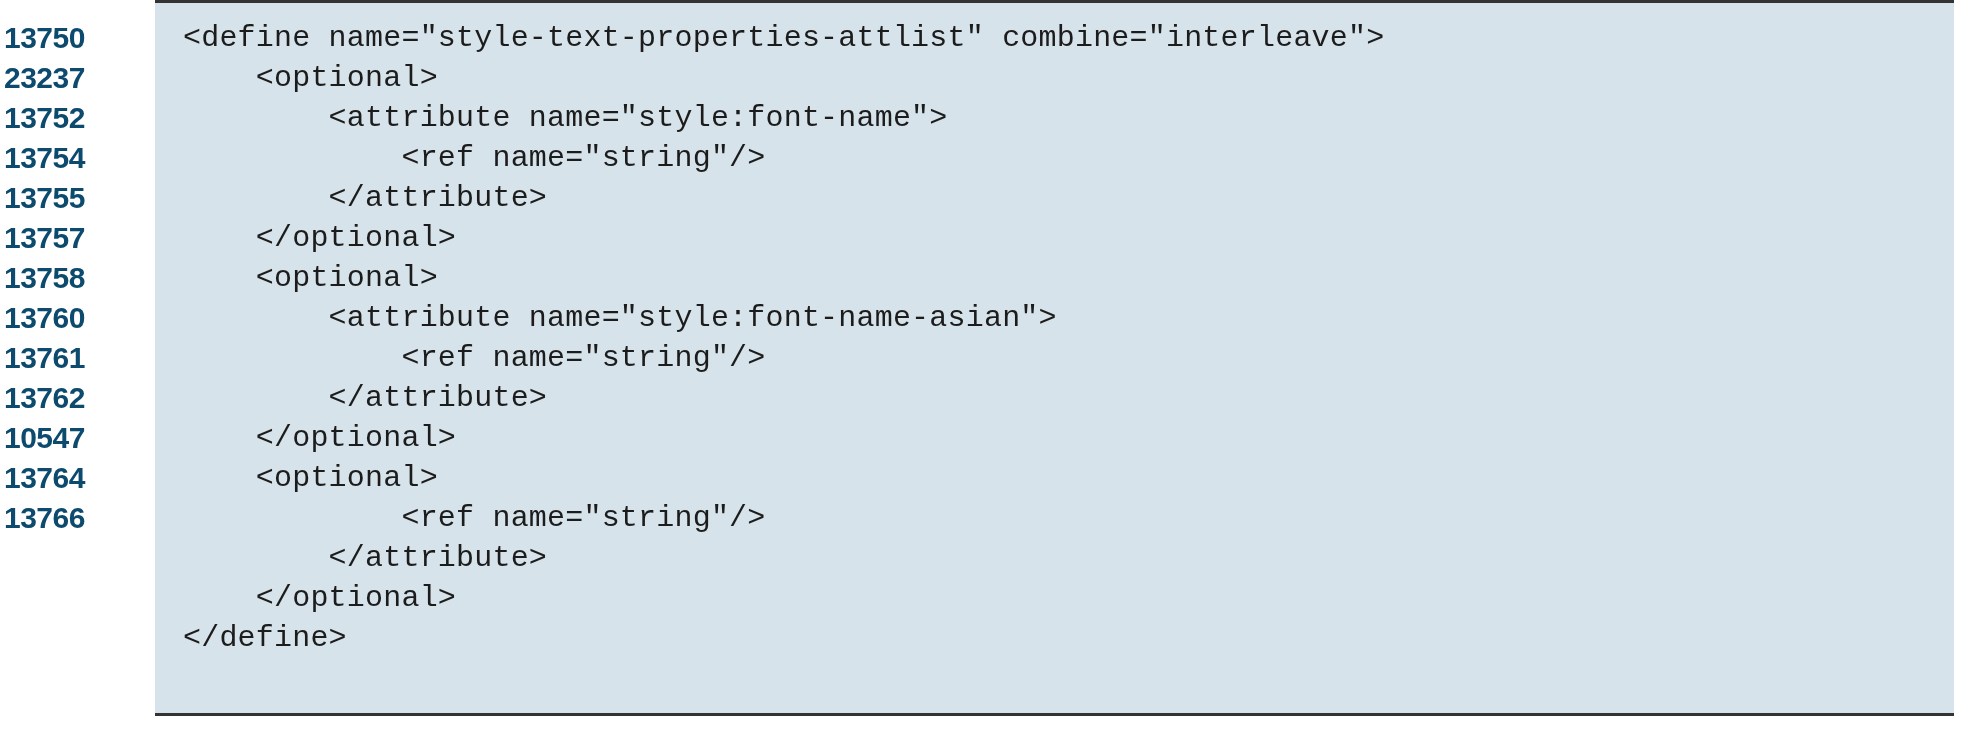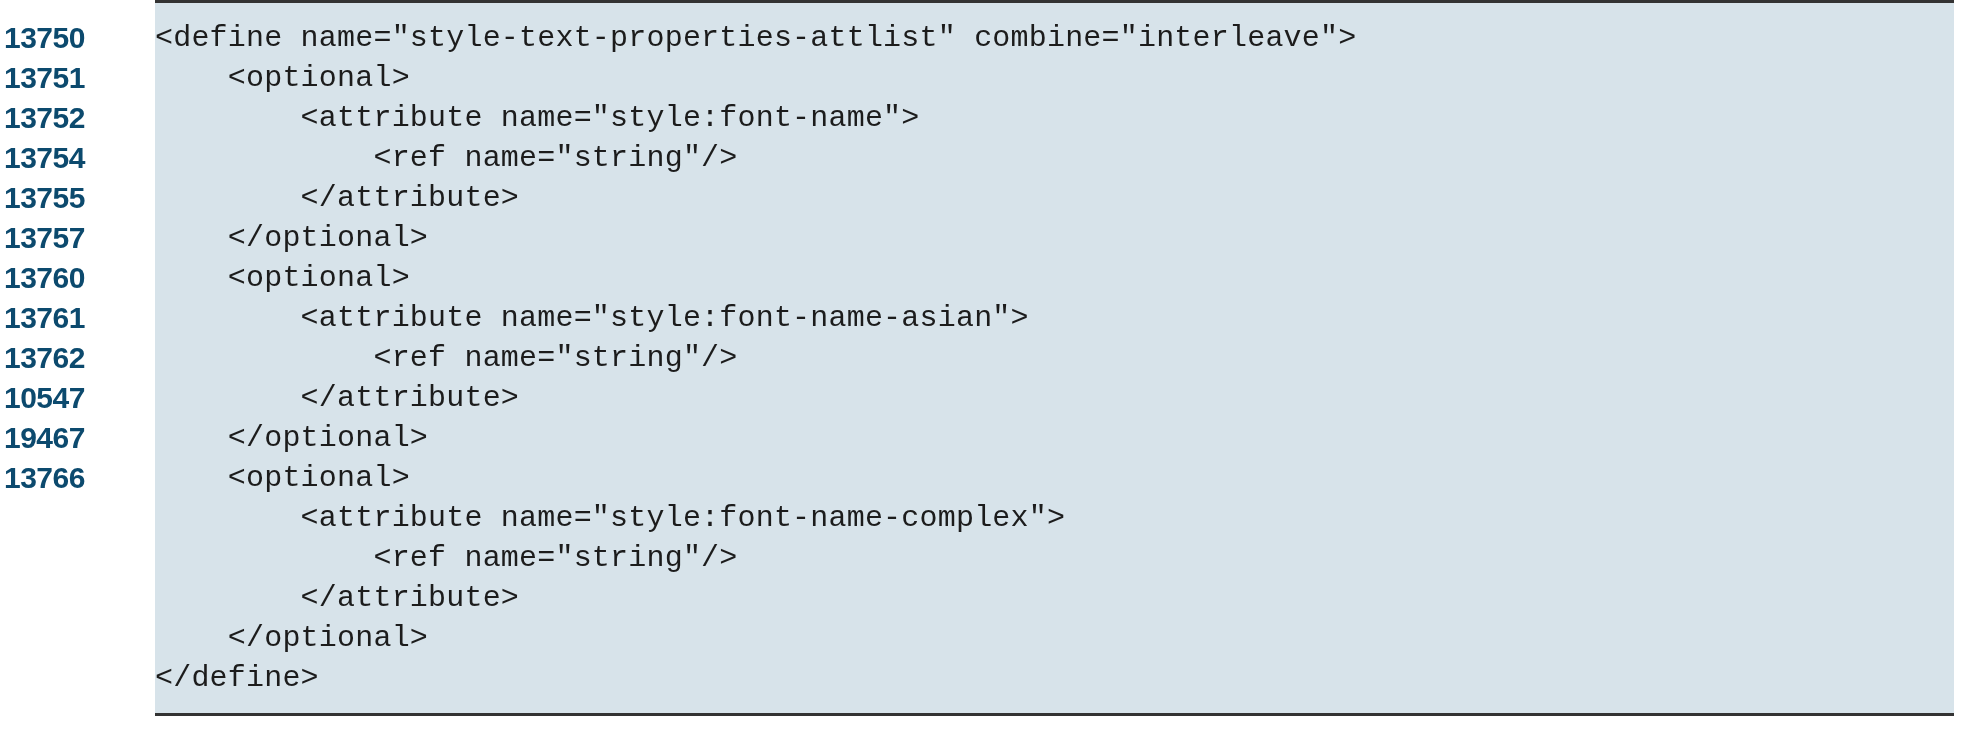--- a/index.html
+++ b/index.html
@@ -55,57 +55,57 @@
     min-height: 716px;
     margin-right: 22px;
   }
   .codeline {
     height: 40px;
     line-height: 40px;
     font-family: "Liberation Mono", "DejaVu Sans Mono", monospace;
     font-size: 30px;
     color: #1c1c1c;
     white-space: pre;
-    padding-left: 0;
+    padding-left: 28px;
     letter-spacing: 0.2px;
   }
 </style>
 </head>
 <body>
 
 <div id="listing">
 
   <div id="gutter">
     <div class="lineno">13750</div>
-    <div class="lineno">13751</div>
+    <div class="lineno">23237</div>
     <div class="lineno">13752</div>
     <div class="lineno">13754</div>
     <div class="lineno">13755</div>
     <div class="lineno">13757</div>
+    <div class="lineno">13758</div>
     <div class="lineno">13760</div>
     <div class="lineno">13761</div>
     <div class="lineno">13762</div>
     <div class="lineno">10547</div>
-    <div class="lineno">19467</div>
+    <div class="lineno">13764</div>
     <div class="lineno">13766</div>
   </div>
 
   <div id="codeblock">
     <div class="codeline">&lt;define name="style-text-properties-attlist" combine="interleave"&gt;</div>
     <div class="codeline">    &lt;optional&gt;</div>
     <div class="codeline">        &lt;attribute name="style:font-name"&gt;</div>
     <div class="codeline">            &lt;ref name="string"/&gt;</div>
     <div class="codeline">        &lt;/attribute&gt;</div>
     <div class="codeline">    &lt;/optional&gt;</div>
     <div class="codeline">    &lt;optional&gt;</div>
     <div class="codeline">        &lt;attribute name="style:font-name-asian"&gt;</div>
     <div class="codeline">            &lt;ref name="string"/&gt;</div>
     <div class="codeline">        &lt;/attribute&gt;</div>
     <div class="codeline">    &lt;/optional&gt;</div>
     <div class="codeline">    &lt;optional&gt;</div>
-    <div class="codeline">        &lt;attribute name="style:font-name-complex"&gt;</div>
     <div class="codeline">            &lt;ref name="string"/&gt;</div>
     <div class="codeline">        &lt;/attribute&gt;</div>
     <div class="codeline">    &lt;/optional&gt;</div>
     <div class="codeline">&lt;/define&gt;</div>
   </div>
 
 </div>
 
 </body></html>

